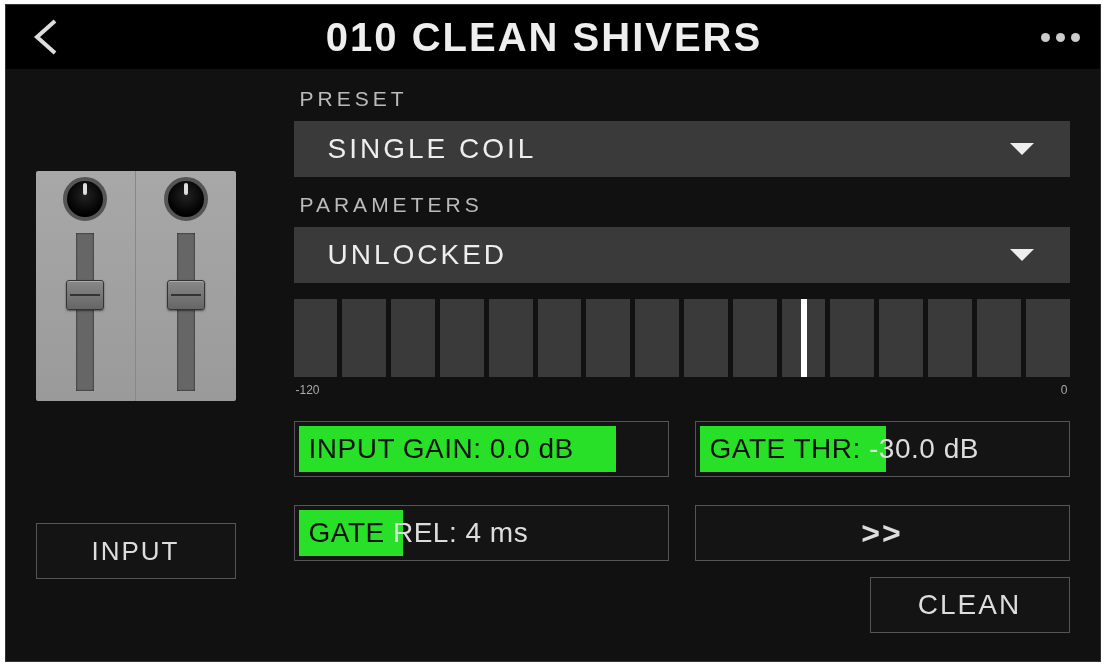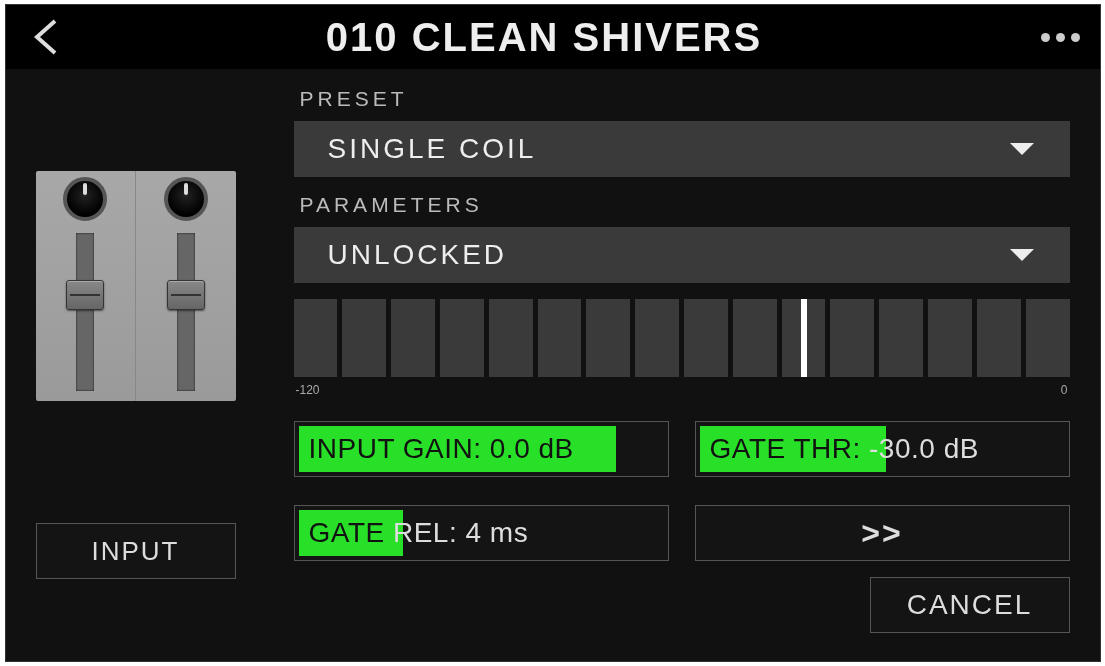--- a/index.html
+++ b/index.html
@@ -312,19 +312,19 @@
             </div>
           </div>
 
           <div class="param-box more-arrow">
             <span>&gt;&gt;</span>
           </div>
 
         </div>
 
         <div class="footer">
-          <div class="cancel-btn">CANCEL</div>
+          <div class="cancel-btn">CLEAN</div>
         </div>
 
       </div>
     </div>
   </div>
 </div>
 
 </body></html>

